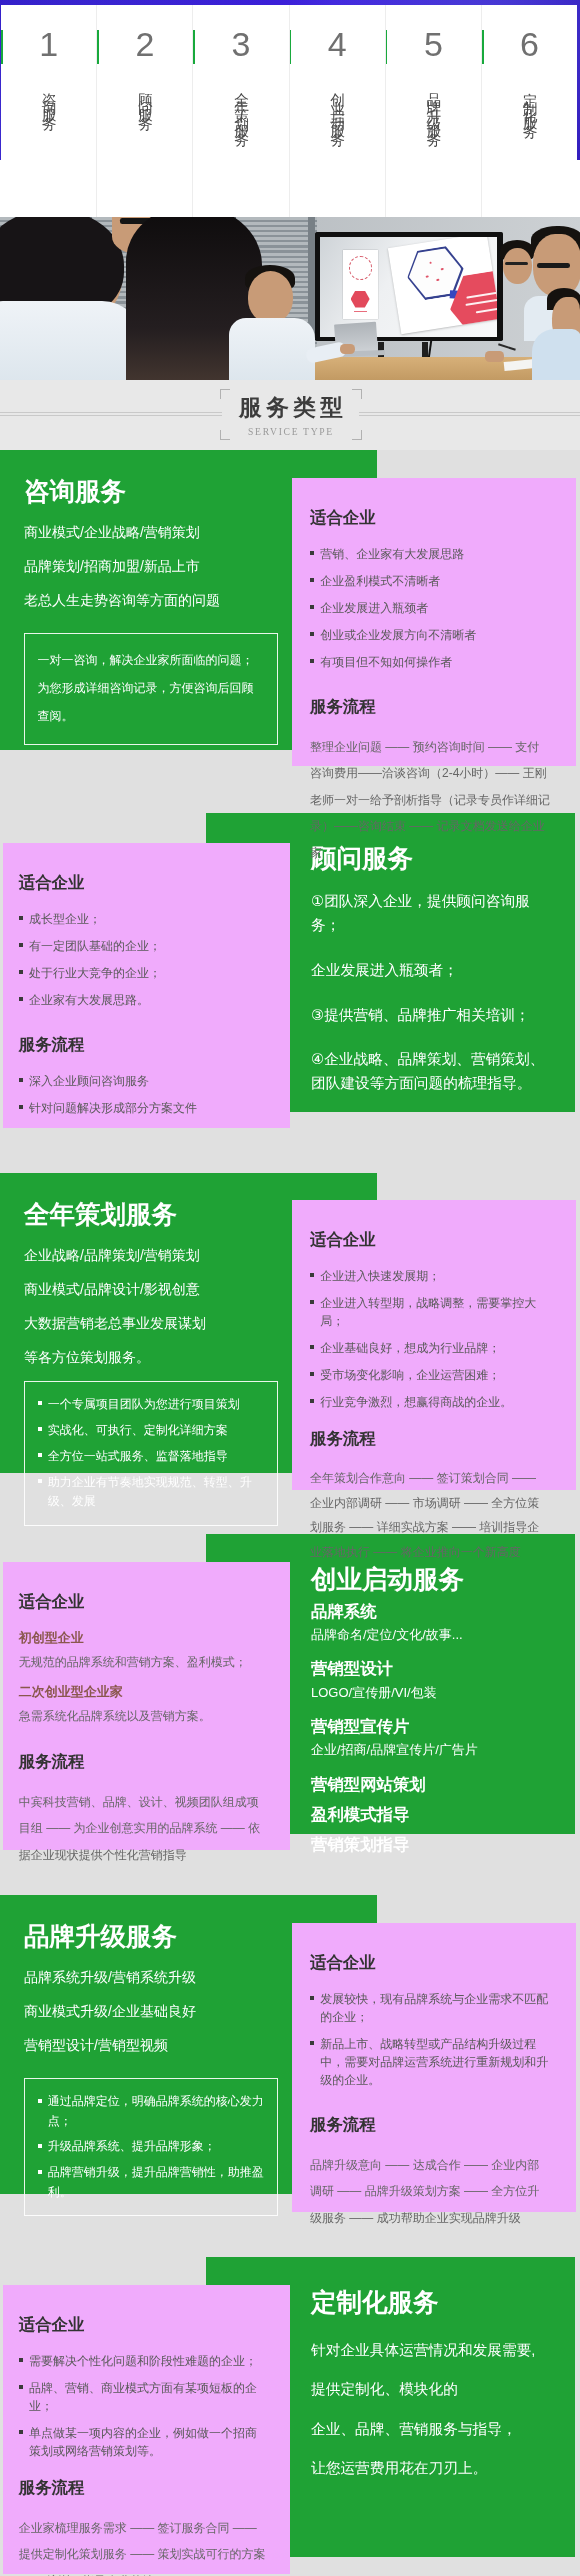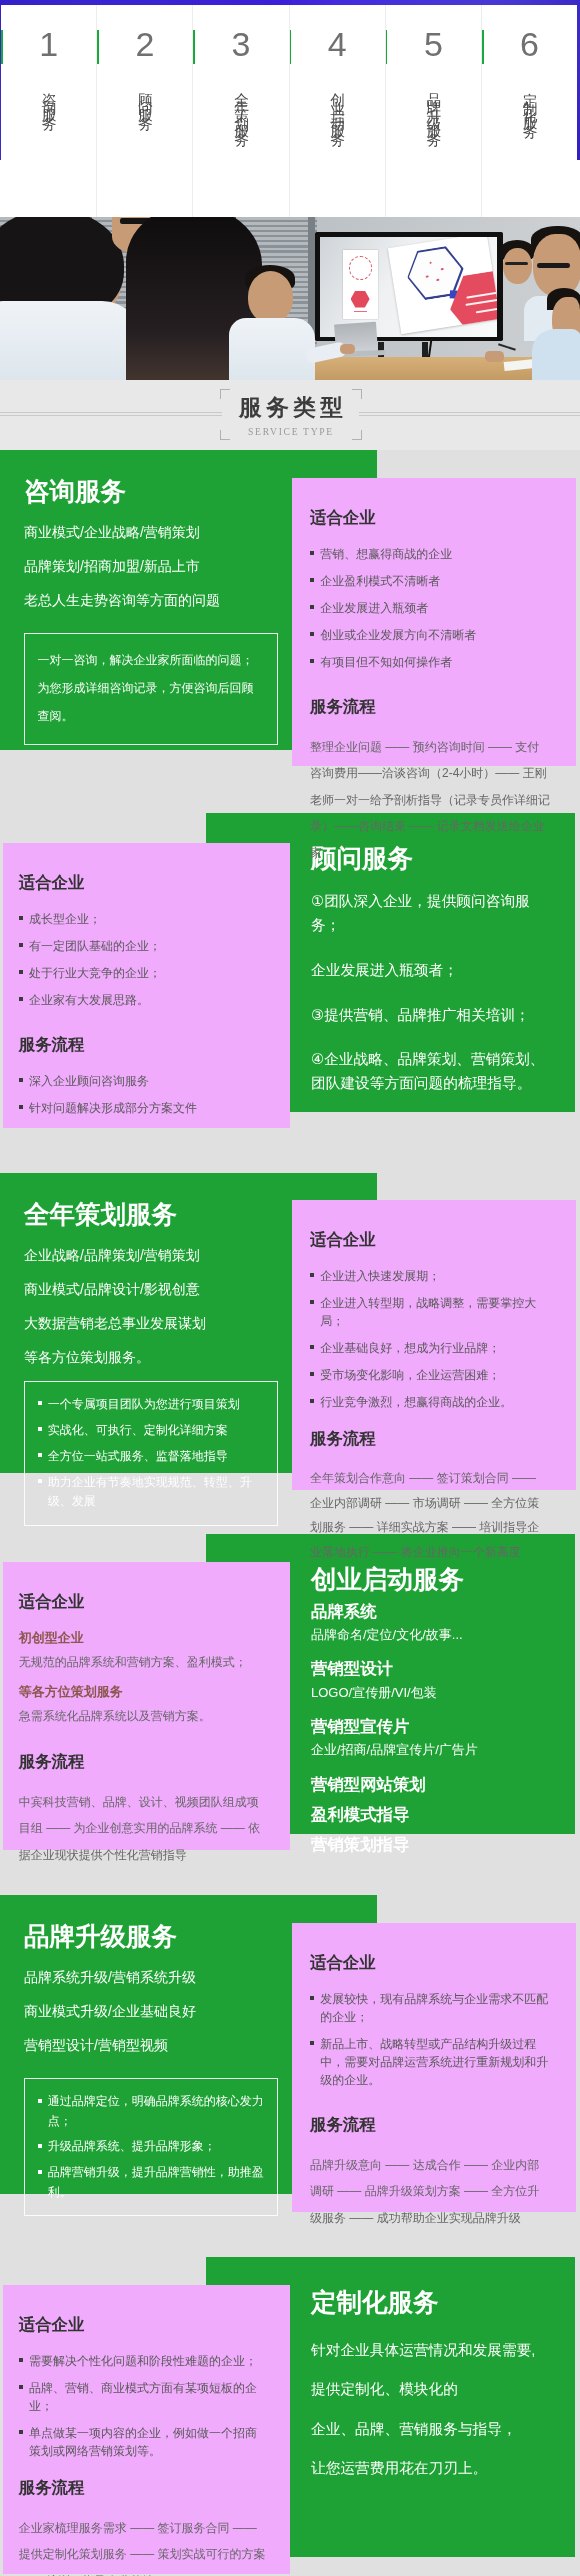--- a/index.html
+++ b/index.html
@@ -268,21 +268,21 @@
     <p class="g-line">商业模式/企业战略/营销策划</p>
     <p class="g-line">品牌策划/招商加盟/新品上市</p>
     <p class="g-line">老总人生走势咨询等方面的问题</p>
     <div class="g-box">
       <p>一对一咨询，解决企业家所面临的问题；为您形成详细咨询记录，方便咨询后回顾查阅。</p>
     </div>
   </section>
   <aside class="sec-card card-r" id="s1c">
     <h3 class="c-head">适合企业</h3>
     <ul class="c-bullets">
-      <li>营销、想赢得商战的企业</li>
+      <li>营销、企业家有大发展思路</li>
       <li>企业盈利模式不清晰者</li>
       <li>企业发展进入瓶颈者</li>
       <li>创业或企业发展方向不清晰者</li>
       <li>有项目但不知如何操作者</li>
     </ul>
     <h3 class="c-head flow-head">服务流程</h3>
     <p class="c-flow">整理企业问题 —— 预约咨询时间 —— 支付咨询费用——洽谈咨询（2-4小时）—— 王刚老师一对一给予剖析指导（记录专员作详细记录）——咨询结束 —— 记录文档发送给企业家</p>
   </aside>
 
   <section class="sec-green g-right" id="s2g">
@@ -344,21 +344,21 @@
     <h4 class="g-sub">营销型宣传片</h4>
     <p class="g-subline">企业/招商/品牌宣传片/广告片</p>
     <h4 class="g-sub" style="margin-top:14.7px;">营销型网站策划</h4>
     <h4 class="g-sub tight">盈利模式指导</h4>
     <h4 class="g-sub tight">营销策划指导</h4>
   </section>
   <aside class="sec-card card-l" id="s4c">
     <h3 class="c-head">适合企业</h3>
     <h4 class="m-head first">初创型企业</h4>
     <p class="m-line">无规范的品牌系统和营销方案、盈利模式；</p>
-    <h4 class="m-head">等各方位策划服务</h4>
+    <h4 class="m-head">二次创业型企业家</h4>
     <p class="m-line">急需系统化品牌系统以及营销方案。</p>
     <h3 class="c-head flow-head">服务流程</h3>
     <p class="c-flow">中宾科技营销、品牌、设计、视频团队组成项目组 —— 为企业创意实用的品牌系统 —— 依据企业现状提供个性化营销指导</p>
   </aside>
 
   <section class="sec-green g-left" id="s5g">
     <h2 class="g-title">品牌升级服务</h2>
     <p class="g-line">品牌系统升级/营销系统升级</p>
     <p class="g-line">商业模式升级/企业基础良好</p>
     <p class="g-line">营销型设计/营销型视频</p>

